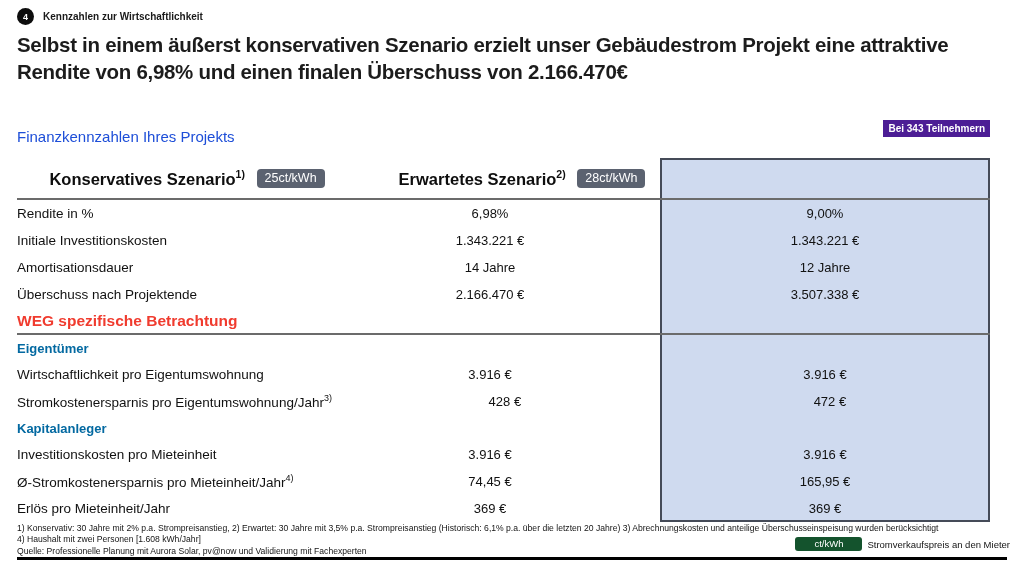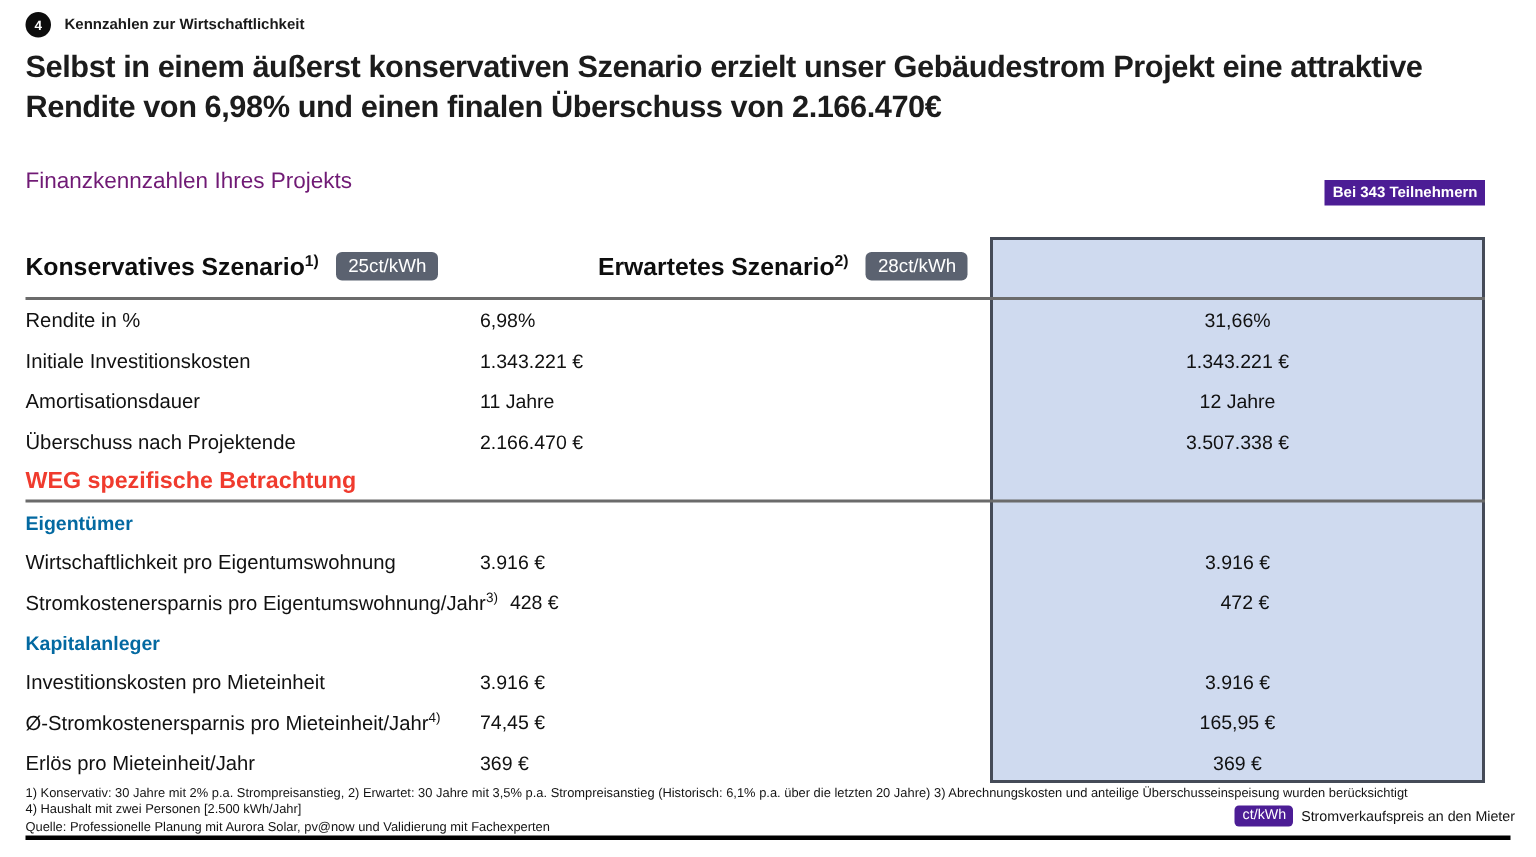--- a/index.html
+++ b/index.html
@@ -11,51 +11,51 @@
   .kicker { position: absolute; left: 17px; top: 8px; display: flex; align-items: center; gap: 9px; }
   .kicker-num { width: 17px; height: 17px; background: #0d0d0d; color: #fff; border-radius: 50%;
                 display: inline-flex; align-items: center; justify-content: center;
                 font-size: 9px; font-weight: 700; }
   .kicker-label { font-size: 10px; font-weight: 700; color: #1a1a1a; }
 
   
   .headline { position: absolute; left: 17px; top: 32px; width: 1002px;
               font-size: 20.5px; line-height: 1.3; font-weight: 700; color: #1c1c1c; letter-spacing: -0.3px; }
 
-  .subtitle { position: absolute; left: 17px; top: 112px; font-size: 15px; color: #701a75; }
+  .subtitle { position: absolute; left: 17px; top: 128px; font-size: 15px; color: #1d4ed8; }
 
   .participants-badge { position: absolute; right: 34px; top: 120px; background: #4c1d95; color: #fff;
                         font-size: 10px; font-weight: 700; padding: 3px 5px; }
 
   
   .table-area { position: absolute; left: 17px; top: 158px; width: 973px; }
   .highlight-box { position: absolute; top: 0; bottom: 0; left: 643px; width: 330px;
                    background: #cfdaef; border: 2px solid #454b58; z-index: 0; }
   .trow { position: relative; z-index: 1; display: flex; align-items: center; height: 27px; }
   .c-label { flex: 1; font-size: 13.5px; white-space: nowrap; padding-right: 8px; }
-  .c1 { width: 340px; font-size: 13px; }
+  .c1 { width: 340px; text-align: center; font-size: 13px; }
   .c2 { width: 330px; text-align: center; font-size: 13px; }
   .header-row { height: 42px; border-bottom: 2px solid #6b6b6b; }
   .header-label { font-size: 17px; font-weight: 700; color: #7f7f7f; }
   .col-title { font-size: 16.5px; font-weight: 700; color: #0e0e0e; }
   .col-title sup { font-size: 10.5px; font-weight: 700; }
   .kwh-badge { display: inline-block; background: #5b6270; color: #fff; font-size: 12.5px; font-weight: 400;
                padding: 2px 8px 3px; border-radius: 4px; margin-left: 7px; vertical-align: 2px; }
   .strong { font-weight: 400; }
   .weg-row { height: 27px; border-bottom: 2px solid #6b6b6b; }
   .weg-heading { font-size: 15.5px; font-weight: 700; color: #f03b2e; white-space: nowrap; }
   .section-row { height: 26px; }
   .section-heading { font-size: 13px; font-weight: 700; color: #0369a1; white-space: nowrap; }
   .c-label sup { font-size: 9px; }
 
   
   .footnotes { position: absolute; left: 17px; top: 523px; font-size: 8.6px; line-height: 1.32; color: #141414; width: 990px; }
 
   .legend { position: absolute; right: 14px; top: 537px; display: flex; align-items: center; gap: 5px; }
-  .legend-badge { background: #4c1d95; color: #fff; font-size: 9.5px; padding: 1px 5px 2px; border-radius: 3px; }
+  .legend-badge { background: #14532d; color: #fff; font-size: 9.5px; padding: 1px 19px 2px; border-radius: 3px; }
   .legend-text { font-size: 9.5px; color: #141414; }
 
   .bottom-rule { position: absolute; left: 17px; top: 557px; width: 990px; height: 3px; background: #000; }
 </style>
 </head>
 <body>
 
 <div class="slide">
 
   <div class="kicker">
@@ -79,32 +79,32 @@
       </div>
       <div class="c2 col-title">
         <span>Erwartetes Szenario</span><sup>2)</sup>
         <span class="kwh-badge">28ct/kWh</span>
       </div>
     </div>
 
     <div class="trow">
       <div class="c-label">Rendite in %</div>
       <div class="c1 strong">6,98%</div>
-      <div class="c2 strong">31,66%</div>
+      <div class="c2 strong">9,00%</div>
     </div>
 
     <div class="trow">
       <div class="c-label">Initiale Investitionskosten</div>
       <div class="c1">1.343.221 €</div>
       <div class="c2">1.343.221 €</div>
     </div>
 
     <div class="trow">
       <div class="c-label">Amortisationsdauer</div>
-      <div class="c1">11 Jahre</div>
+      <div class="c1">14 Jahre</div>
       <div class="c2">12 Jahre</div>
     </div>
 
     <div class="trow">
       <div class="c-label">Überschuss nach Projektende</div>
       <div class="c1">2.166.470 €</div>
       <div class="c2">3.507.338 €</div>
     </div>
 
     <div class="trow weg-row">
@@ -145,21 +145,21 @@
 
     <div class="trow">
       <div class="c-label">Erlös pro Mieteinheit/Jahr</div>
       <div class="c1">369 €</div>
       <div class="c2">369 €</div>
     </div>
   </div>
 
   <div class="footnotes">
     <div>1) Konservativ: 30 Jahre mit 2% p.a. Strompreisanstieg, 2) Erwartet: 30 Jahre mit 3,5% p.a. Strompreisanstieg (Historisch: 6,1% p.a. über die letzten 20 Jahre) 3) Abrechnungskosten und anteilige Überschusseinspeisung wurden berücksichtigt</div>
-    <div>4) Haushalt mit zwei Personen [2.500 kWh/Jahr]</div>
+    <div>4) Haushalt mit zwei Personen [1.608 kWh/Jahr]</div>
     <div>Quelle: Professionelle Planung mit Aurora Solar, pv@now und Validierung mit Fachexperten</div>
   </div>
 
   <div class="legend">
     <span class="legend-badge">ct/kWh</span>
     <span class="legend-text">Stromverkaufspreis an den Mieter</span>
   </div>
 
   <div class="bottom-rule"></div>
 

